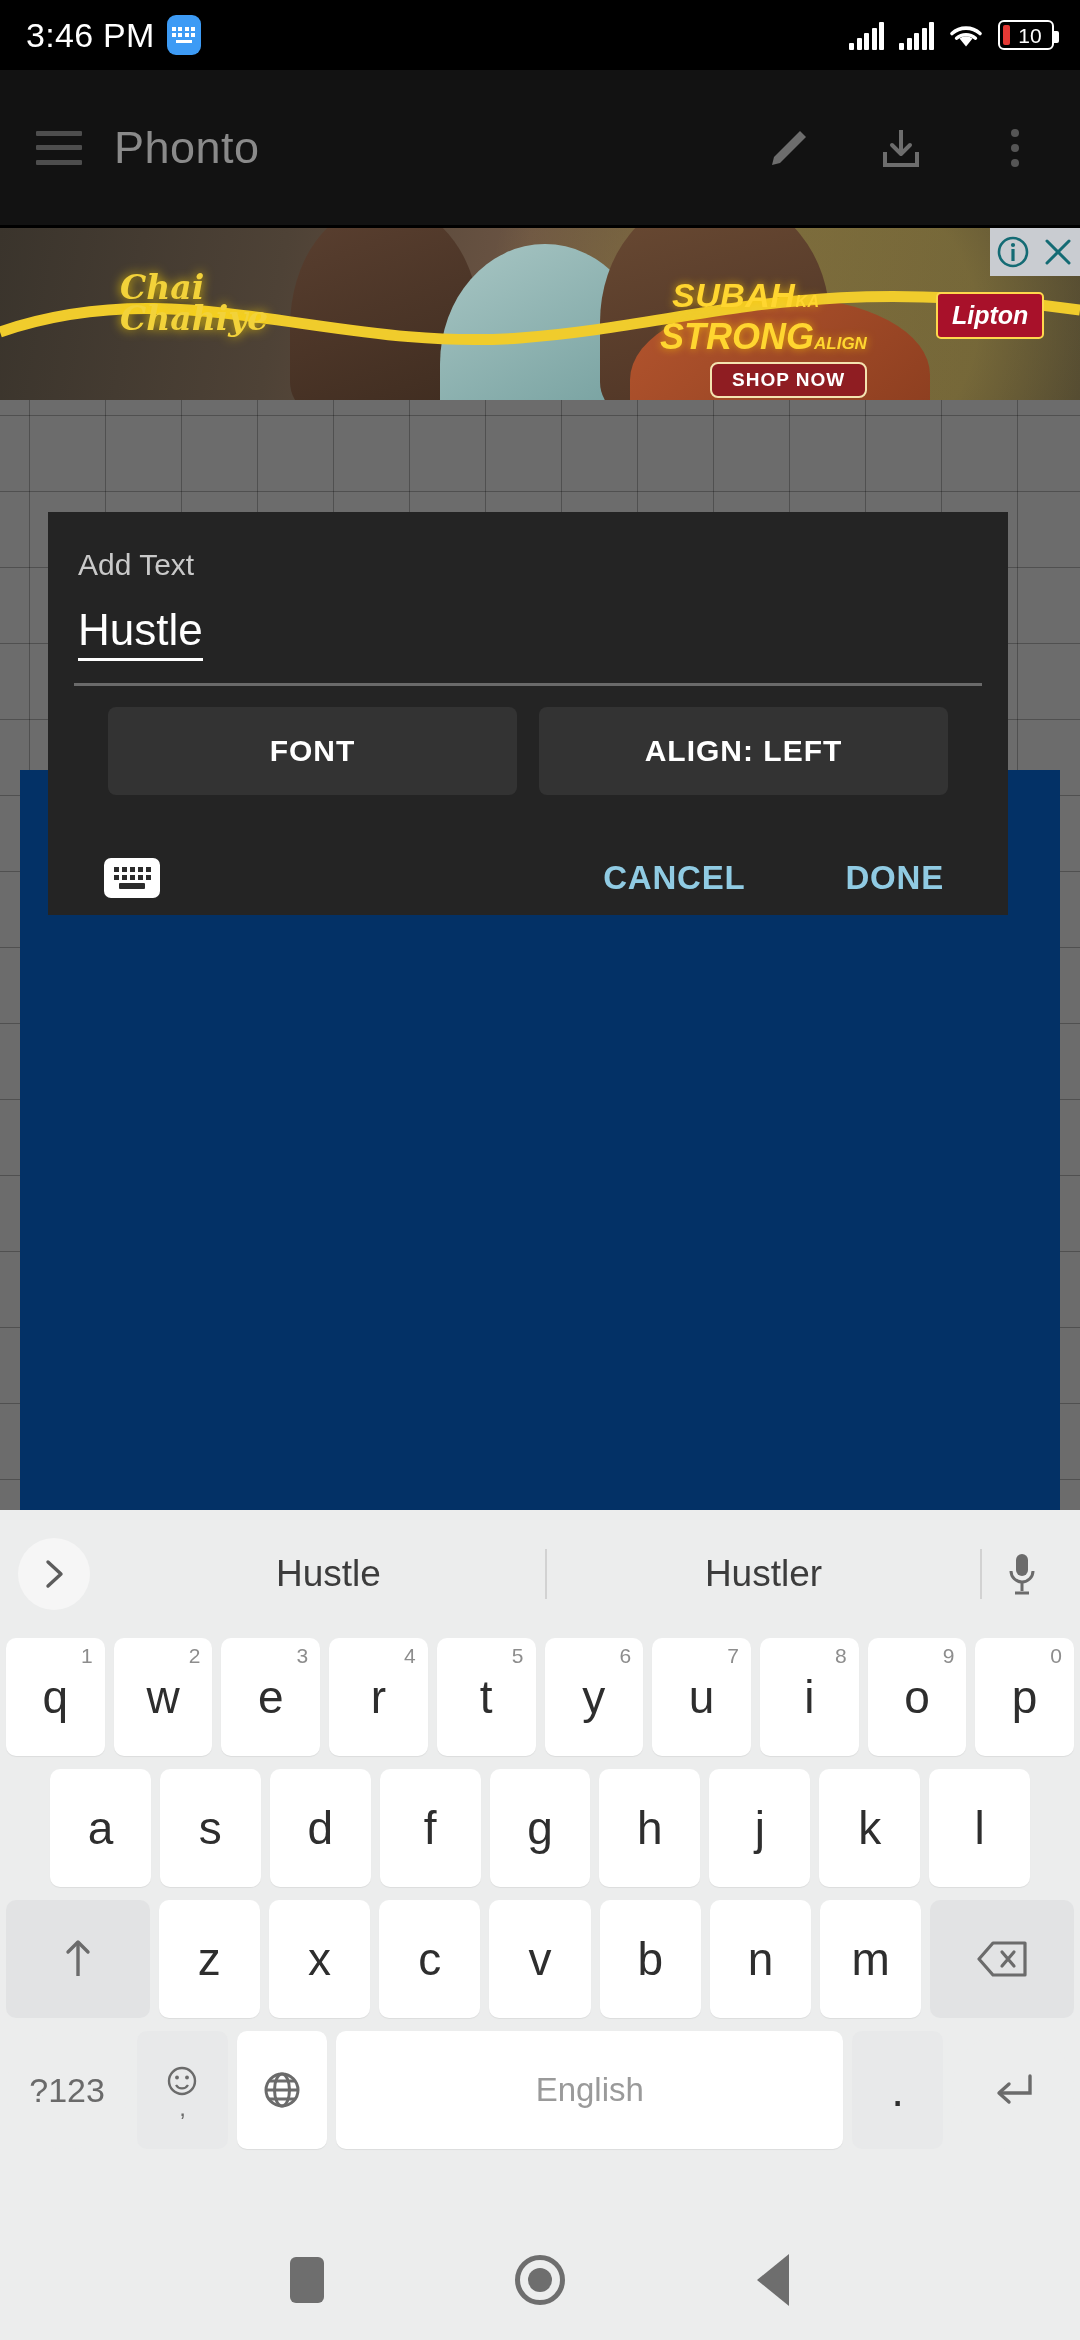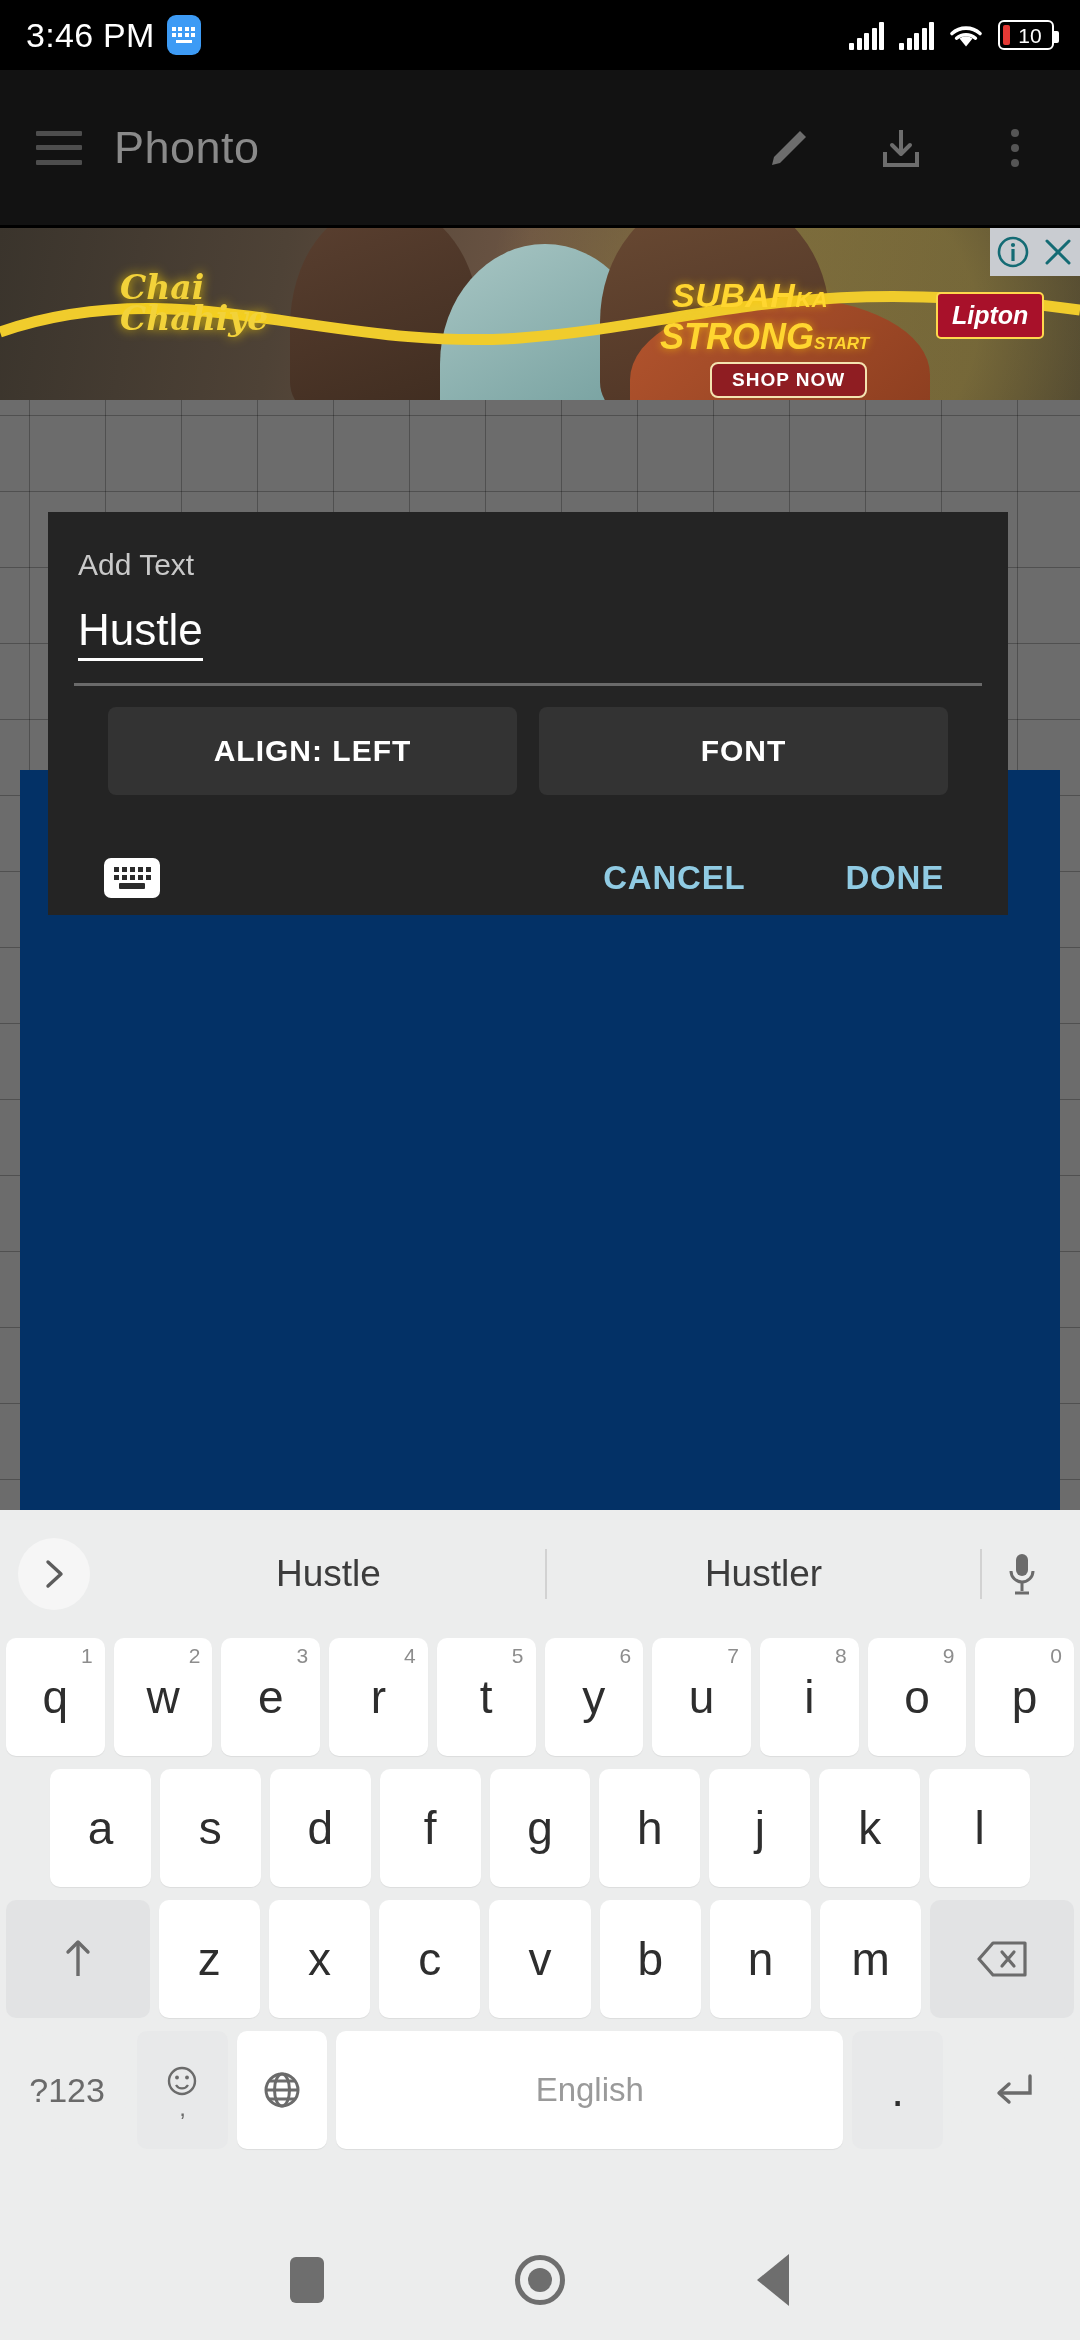--- a/index.html
+++ b/index.html
@@ -79,21 +79,21 @@
   .ad .chai {
     position: absolute; left: 72px; top: 44px; color: #f2d23a; font-size: 33px;
     font-family: "DejaVu Serif", serif; font-style: italic; line-height: 31px;
     text-shadow: 0 0 11px rgba(255,215,0,.85); font-weight: 700; margin-left: 48px;
   }
   .ad .subah {
     position: absolute; left: 672px; top: 48px; color: #ffd630; font-size: 34px;
     font-weight: 800; font-style: italic; text-shadow: 0 0 9px rgba(255,200,0,.7);
     letter-spacing: .5px;
   }
-  .ad .subah .sm { font-size: 22px; }
+  .ad .subah .sm { font-size: 16px; }
   .ad .strong { position: absolute; left: 660px; top: 88px; color: #ffd630;
     font-size: 36px; font-weight: 800; font-style: italic;
     text-shadow: 0 0 9px rgba(255,200,0,.7); }
   .ad .strong .sm { font-size: 17px; }
   .ad .shopnow {
     position: absolute; left: 710px; top: 134px; padding: 5px 20px;
     border: 2px solid #f4e3b0; border-radius: 8px; background: #8f1d22;
     color: #fff; font-size: 19px; font-weight: 700; letter-spacing: 1px;
   }
   .ad .lipton {
@@ -304,21 +304,21 @@
     <svg class="swoosh" viewBox="0 0 1080 90" preserveAspectRatio="none">
       <path d="M0 52 C 180 -10, 330 72, 520 58 C 700 44, 800 -8, 1080 30" stroke="#f0cc2c" stroke-width="11" fill="none"></path>
     </svg>
     <div class="chai">
       <span>Chai</span><br><span>Chahiye</span>
     </div>
     <div class="subah">
       <span>SUBAH</span><span class="sm">KA</span>
     </div>
     <div class="strong">
-      <span>STRONG</span><span class="sm">START</span>
+      <span>STRONG</span><span class="sm">ALIGN</span>
     </div>
     <div class="shopnow">SHOP NOW</div>
     <div class="lipton">Lipton</div>
     <div class="ad-controls">
       <div>
         <svg width="34" height="34" viewBox="0 0 34 34">
           <circle cx="17" cy="17" r="14" stroke="#146b74" stroke-width="2.6" fill="none"></circle>
           <circle cx="17" cy="10" r="2.1" fill="#146b74"></circle>
           <rect x="15.4" y="14" width="3.2" height="12" fill="#146b74"></rect>
         </svg>
@@ -334,22 +334,22 @@
   <div class="canvas-area"></div>
   <div class="blue-doc"></div>
 
   <div class="dialog-card">
     <div class="dialog-title">Add Text</div>
     <div class="dialog-input">
       <span class="val">Hustle</span>
     </div>
     <div class="dialog-divider"></div>
     <div class="dialog-btnrow">
+      <div class="opt-btn">FONT</div>
       <div class="opt-btn">ALIGN: LEFT</div>
-      <div class="opt-btn">FONT</div>
     </div>
     <div class="dialog-footer">
       <div class="kb-toggle">
         <span class="row">
             <i></i>
             <i></i>
             <i></i>
             <i></i>
             <i></i>
           </span>

